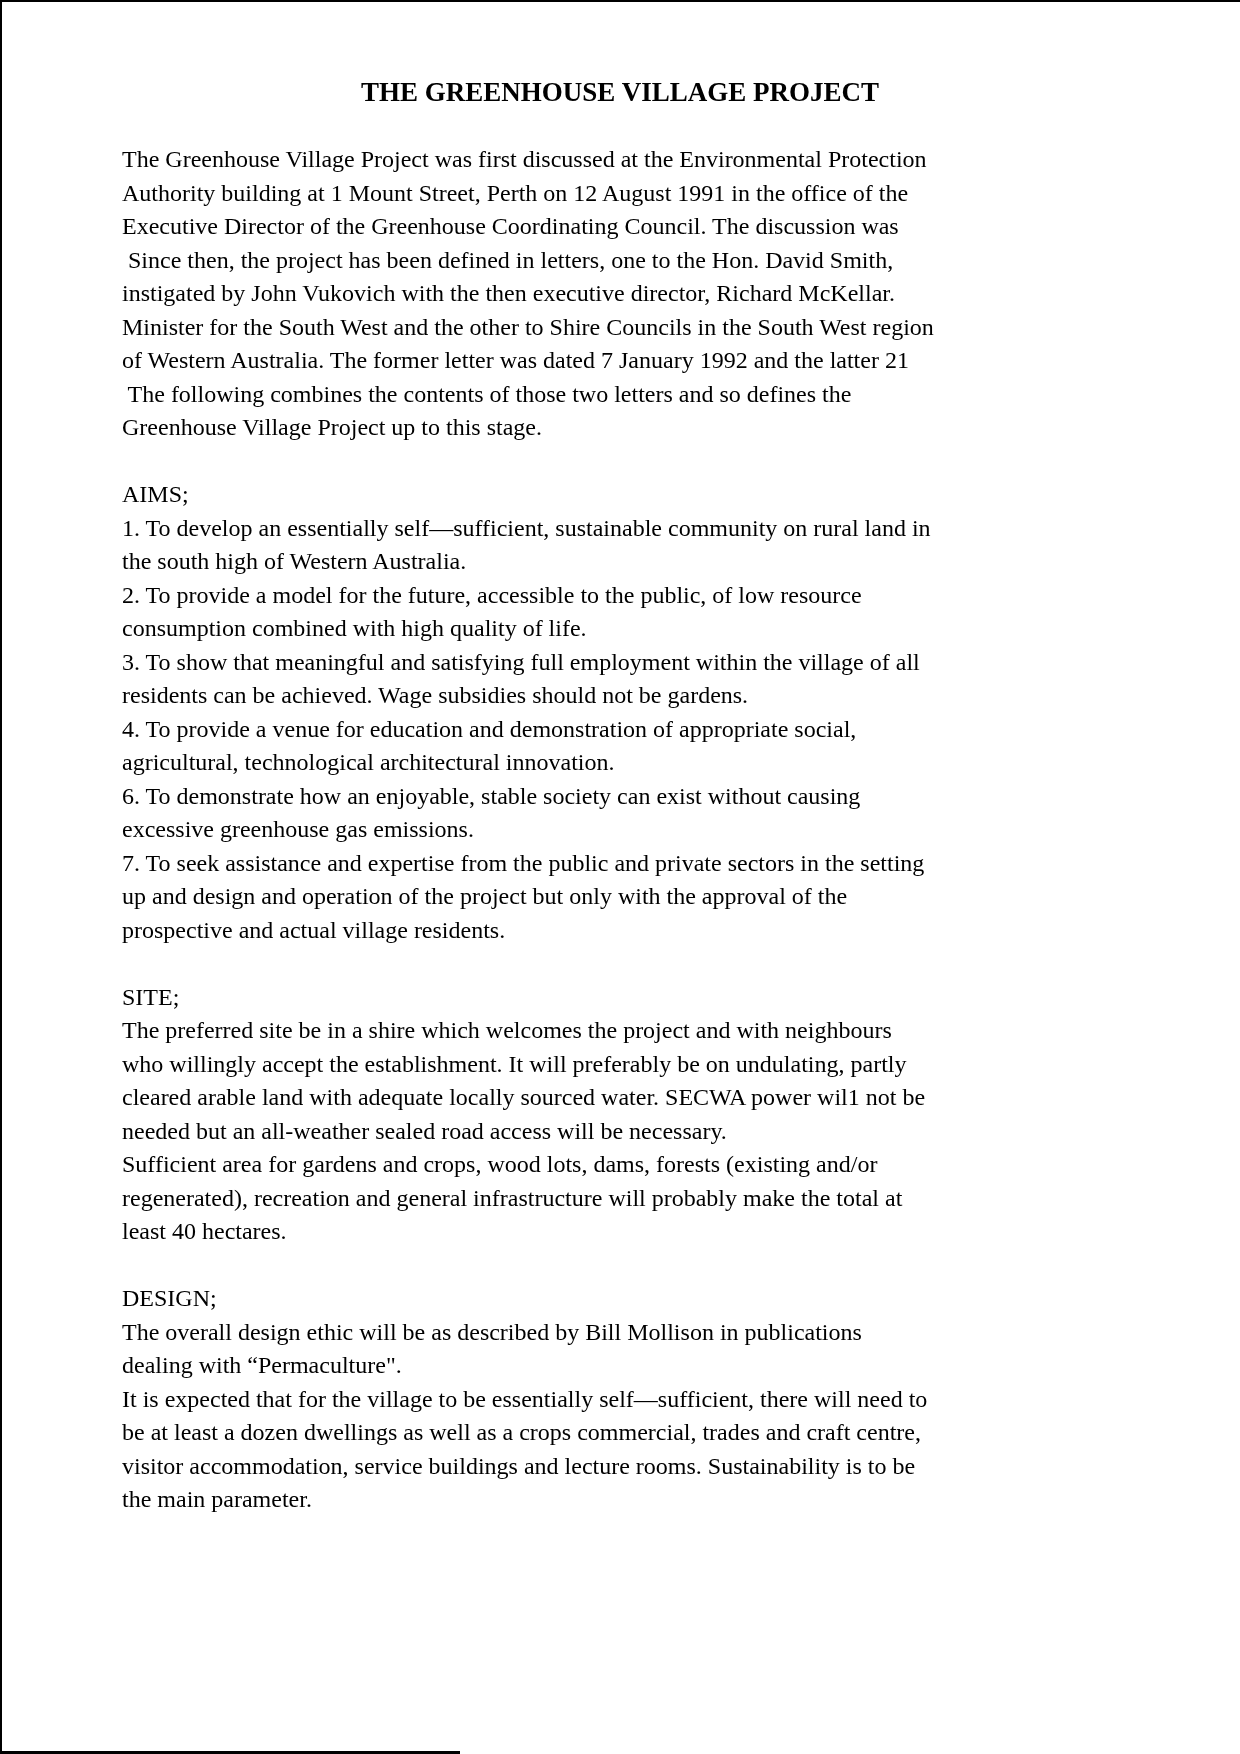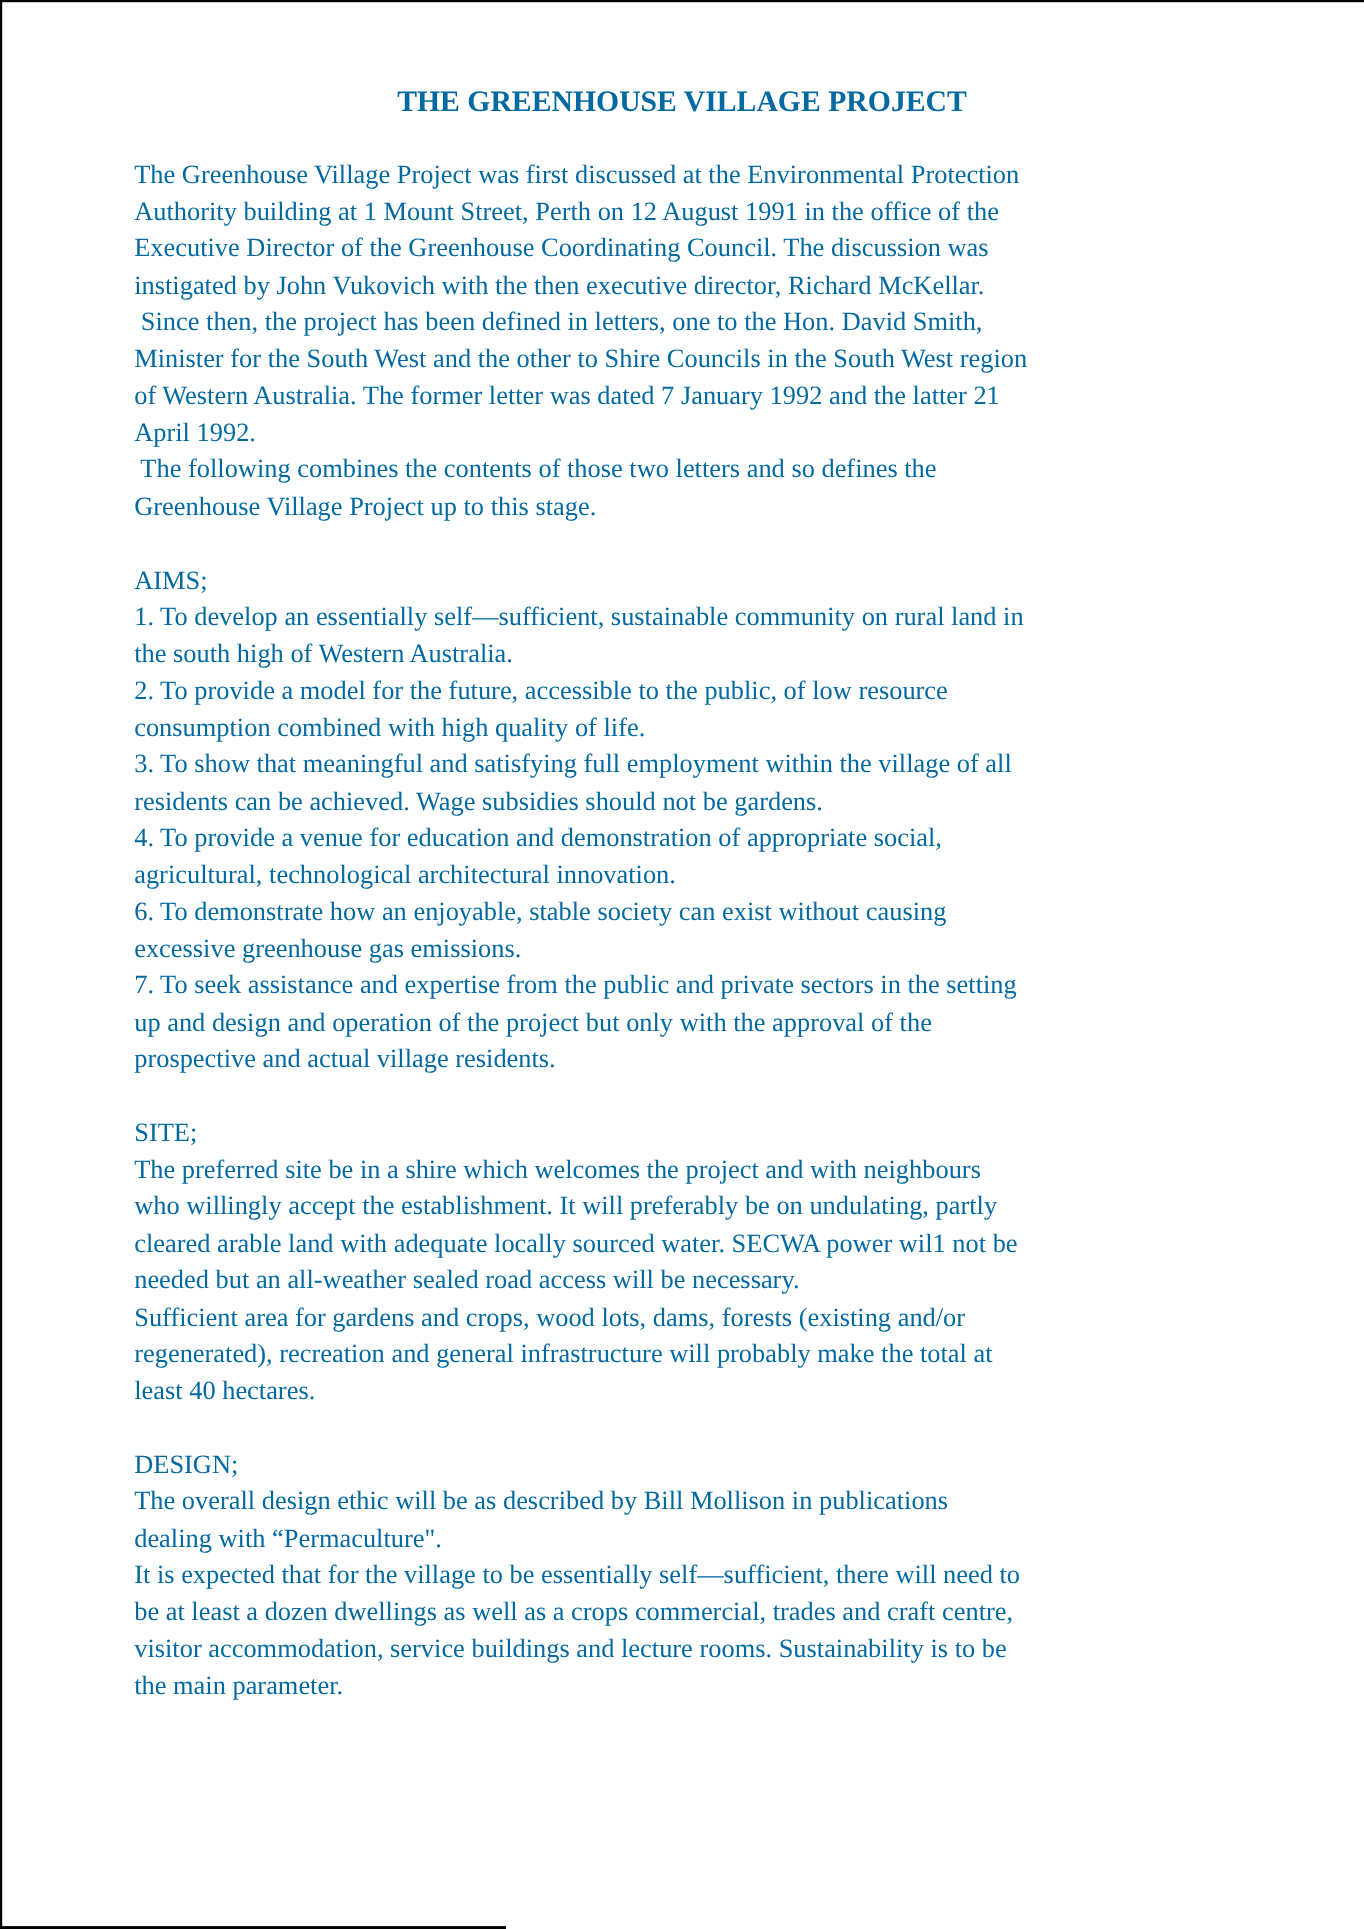--- a/index.html
+++ b/index.html
@@ -5,21 +5,21 @@
   html, body {
     margin: 0;
     padding: 0;
     background: #ffffff;
   }
   .page {
     position: relative;
     width: 1240px;
     height: 1754px;
     background: #ffffff;
-    color: #0369a1;
+    color: #000000;
     font-family: "Liberation Serif", serif;
     overflow: hidden;
   }
   
   .scan-edge {
     position: absolute;
     background: #000000;
   }
   .scan-edge-top    { left: 0; top: 0; width: 1240px; height: 2px; }
   .scan-edge-left   { left: 0; top: 0; width: 2px; height: 1754px; }
@@ -58,25 +58,24 @@
   <div class="scan-edge scan-edge-top"></div>
   <div class="scan-edge scan-edge-left"></div>
   <div class="scan-edge scan-edge-bottom"></div>
 
   <div class="doc-title">THE GREENHOUSE VILLAGE PROJECT</div>
 
   <div class="doc-body" id="doc-body">
       <div class="text-line">The Greenhouse Village Project was first discussed at the Environmental Protection</div>
       <div class="text-line">Authority building at 1 Mount Street, Perth on 12 August 1991 in the office of the</div>
       <div class="text-line">Executive Director of the Greenhouse Coordinating Council. The discussion was</div>
+      <div class="text-line"> Since then, the project has been defined in letters, one to the Hon. David Smith,</div>
       <div class="text-line">instigated by John Vukovich with the then executive director, Richard McKellar.</div>
-      <div class="text-line"> Since then, the project has been defined in letters, one to the Hon. David Smith,</div>
       <div class="text-line">Minister for the South West and the other to Shire Councils in the South West region</div>
       <div class="text-line">of Western Australia. The former letter was dated 7 January 1992 and the latter 21</div>
-      <div class="text-line">April 1992.</div>
       <div class="text-line"> The following combines the contents of those two letters and so defines the</div>
       <div class="text-line">Greenhouse Village Project up to this stage.</div>
       <div class="spacer"></div>
       <div class="heading-line">AIMS;</div>
       <div class="text-line">1. To develop an essentially self—sufficient, sustainable community on rural land in</div>
       <div class="text-line">the south high of Western Australia.</div>
       <div class="text-line">2. To provide a model for the future, accessible to the public, of low resource</div>
       <div class="text-line">consumption combined with high quality of life.</div>
       <div class="text-line">3. To show that meaningful and satisfying full employment within the village of all</div>
       <div class="text-line">residents can be achieved. Wage subsidies should not be gardens.</div>

